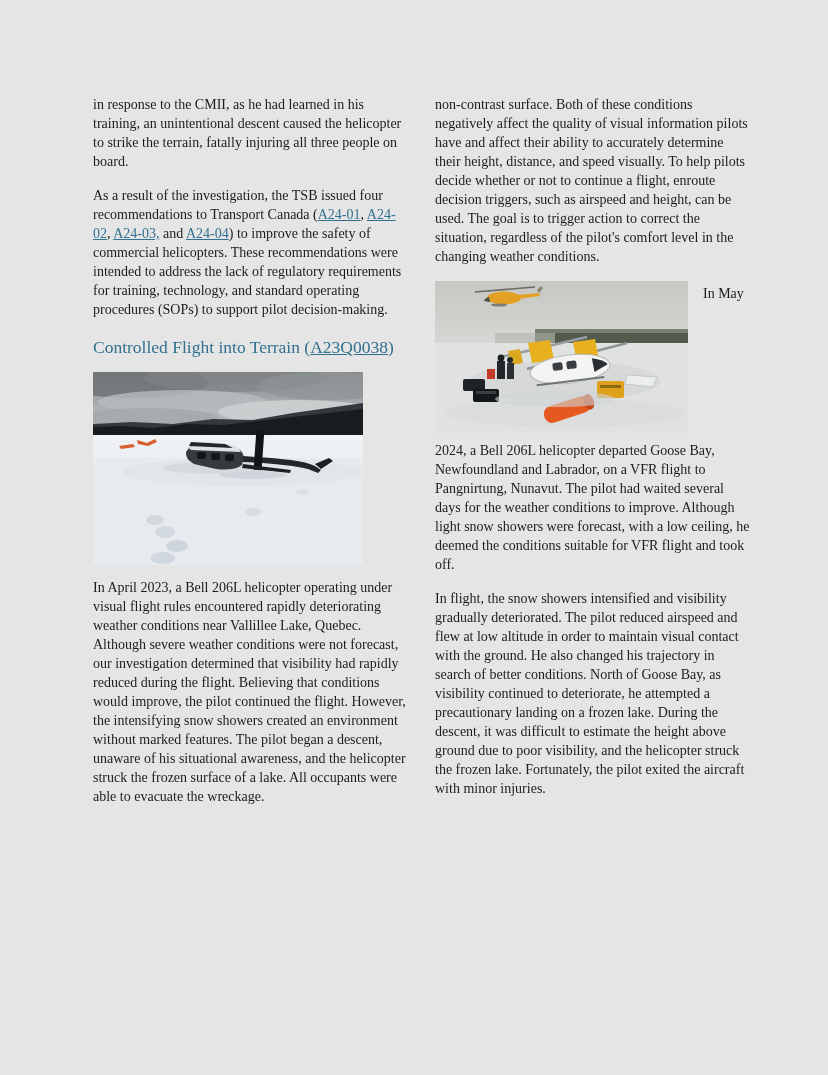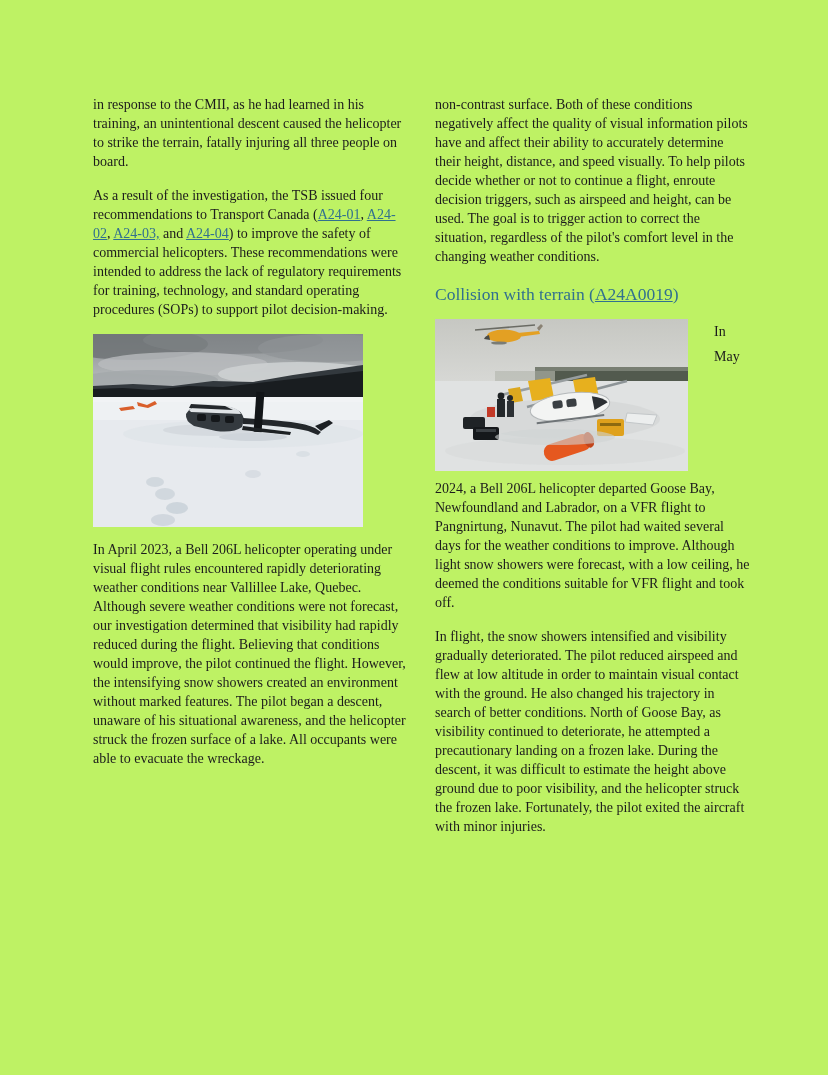--- a/index.html
+++ b/index.html
@@ -1,20 +1,20 @@
 <!DOCTYPE html>
 <html><head>
 <meta charset="utf-8">
 <style>
   html, body { margin: 0; padding: 0; background: #ffffff; }
   .page {
     position: relative;
     width: 828px;
     height: 1075px;
-    background: #bef264;
+    background: #e5e5e5;
     font-family: "Liberation Serif", serif;
     color: #1c1c1c;
     overflow: hidden;
   }
   .cols {
     position: absolute;
     left: 93px;
     top: 95px;
     display: flex;
     gap: 27px;
@@ -45,41 +45,44 @@
     line-height: 0;
   }
   .img-row {
     display: flex;
     align-items: flex-start;
     margin: 0 0 8px 0;
   }
   .beside-text {
     font-size: 14px;
     line-height: 25px;
-    padding-left: 26px;
+    padding-left: 15px;
     width: 48px;
   }
   svg { display: block; }
 </style>
 </head>
 <body>
 
 <div class="page">
   <div class="cols">
 
     <div class="col">
 
       <p>
         <span>in response to the CMII, as he had learned in his training, an unintentional descent caused the helicopter to strike the terrain, fatally injuring all three people on board.</span>
       </p>
 
       <p>
         <span>As a result of the investigation, the TSB issued four recommendations to Transport Canada (</span><a class="lnk">A24-01</a><span>, </span><a class="lnk">A24-02</a><span>, </span><a class="lnk">A24-03,</a><span> and </span><a class="lnk">A24-04</a><span>) to improve the safety of commercial helicopters. These recommendations were intended to address the lack of regulatory requirements for training, technology, and standard operating procedures (SOPs) to support pilot decision-making.</span>
       </p>
 
+      <h2>
+        <span>Controlled Flight into Terrain (</span><a class="lnk">A23Q0038</a><span>)</span>
+      </h2>
 
       <span class="photo-frame">
         <svg width="270" height="193" viewBox="0 0 270 193" xmlns="http://www.w3.org/2000/svg">
           <defs>
             <linearGradient id="sky1" x1="0" y1="0" x2="0" y2="1">
               <stop offset="0" stop-color="#878b8e"></stop>
               <stop offset="0.55" stop-color="#aeb2b4"></stop>
               <stop offset="1" stop-color="#c4c7c9"></stop>
             </linearGradient>
           </defs>
@@ -124,23 +127,20 @@
       </p>
 
     </div>
 
     <div class="col">
 
       <p>
         <span>non-contrast surface. Both of these conditions negatively affect the quality of visual information pilots have and affect their ability to accurately determine their height, distance, and speed visually. To help pilots decide whether or not to continue a flight, enroute decision triggers, such as airspeed and height, can be used. The goal is to trigger action to correct the situation, regardless of the pilot's comfort level in the changing weather conditions.</span>
       </p>
 
-      <h2>
-        <span>Collision with terrain (</span><a class="lnk">A24A0019</a><span>)</span>
-      </h2>
 
       <div class="img-row">
         <span>
           <svg width="253" height="152" viewBox="0 0 253 152" xmlns="http://www.w3.org/2000/svg">
             <defs>
               <linearGradient id="sky2" x1="0" y1="0" x2="0" y2="1">
                 <stop offset="0" stop-color="#c6c7c2"></stop>
                 <stop offset="1" stop-color="#d7d8d5"></stop>
               </linearGradient>
             </defs>

